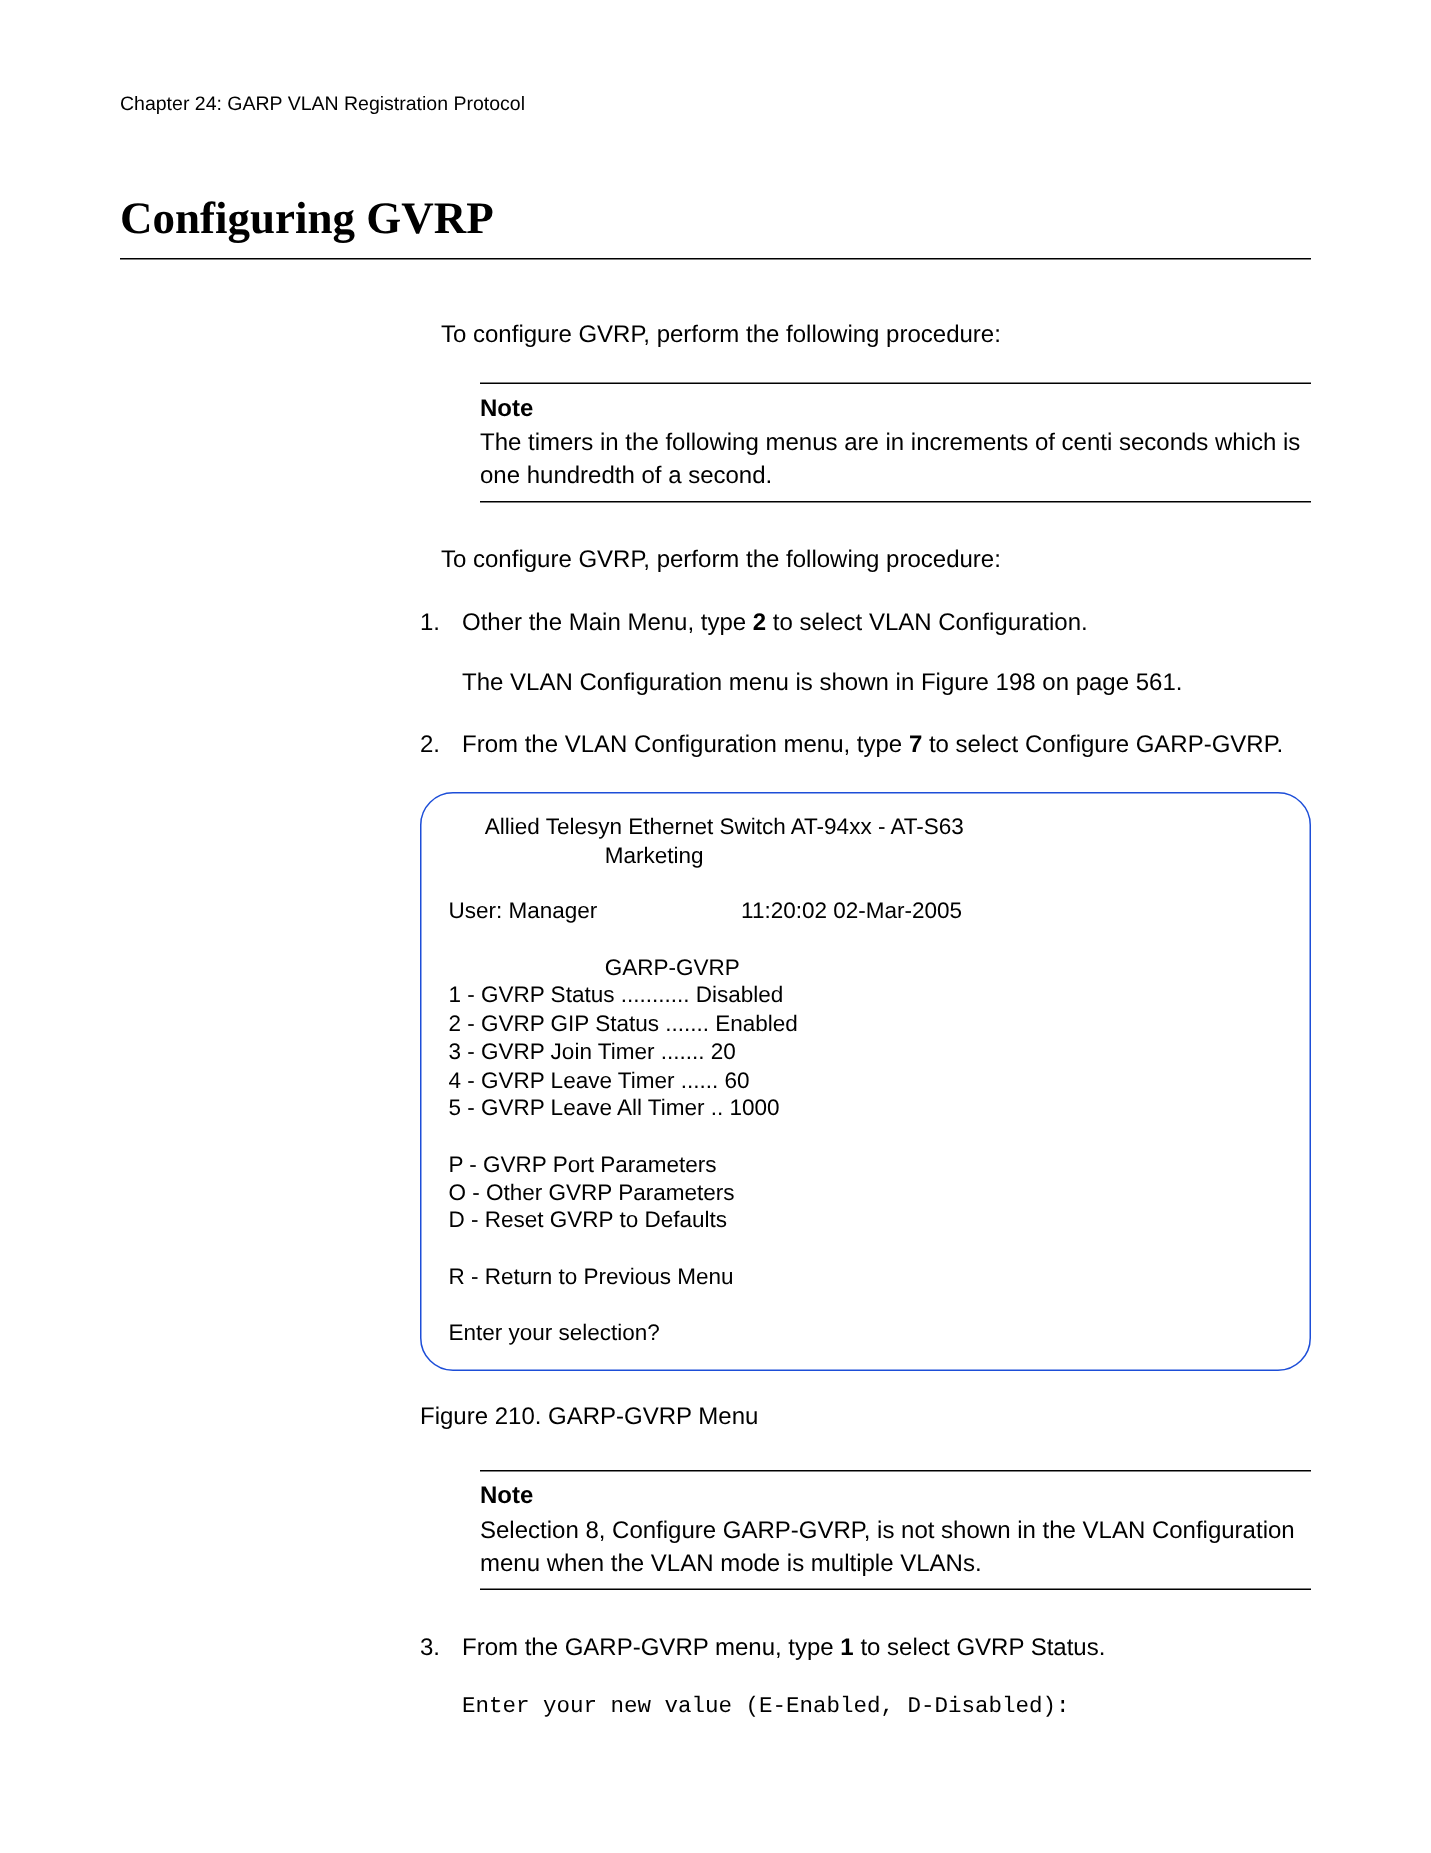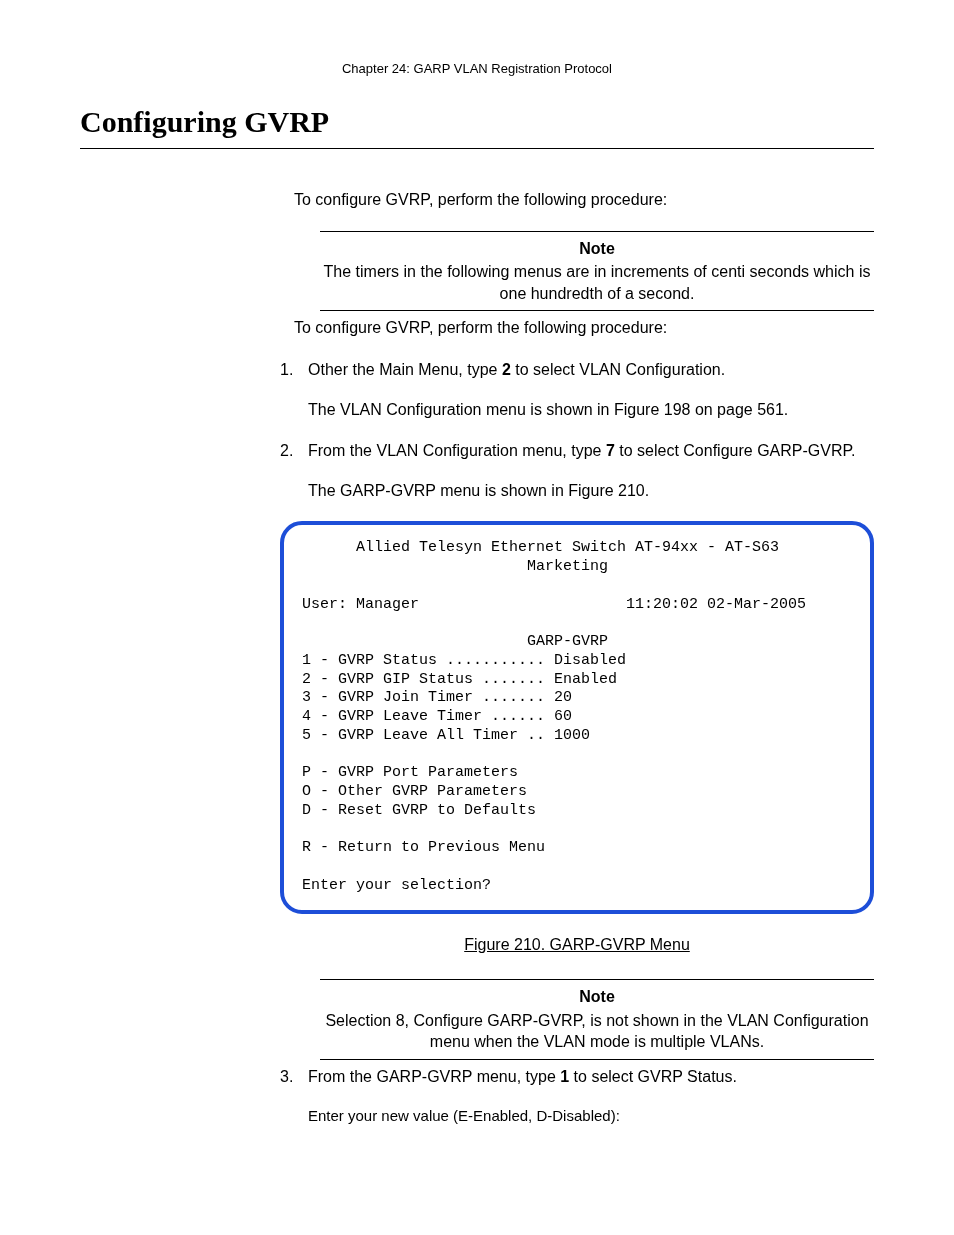--- a/index.html
+++ b/index.html
@@ -8,46 +8,44 @@
     color: #000;
     background: #fff;
     margin: 0;
     padding: 60px 80px 40px 80px;
     width: 954px;
     box-sizing: border-box;
     line-height: 1.35;
   }
   .header-line {
     font-size: 13px;
-    margin-bottom: 24px;
-    text-align: center;
+    margin-bottom: 48px;
   }
   h1.section-title {
     font-family: "Times New Roman", Times, serif;
     font-weight: bold;
     font-size: 30px;
     margin: 16px 0 6px 0;
   }
   .title-rule {
     border: none;
     border-top: 1.5px solid #000;
     margin: 0 0 40px 0;
   }
   .body-col {
     margin-left: 200px;
   }
   .para {
     margin: 0 0 20px 14px;
   }
   .note-box {
-    margin: 0 0 6px 40px;
+    margin: 0 0 28px 40px;
     border-top: 1px solid #000;
     border-bottom: 1px solid #000;
     padding: 6px 0 6px 0;
-    text-align: center;
   }
   .note-label {
     font-weight: bold;
     display: block;
     margin-bottom: 2px;
   }
   ol.steps {
     padding-left: 0;
     margin: 0 0 20px 0;
     list-style: none;
@@ -60,36 +58,34 @@
   ol.steps > li .num {
     position: absolute;
     left: 0;
     top: 0;
   }
   ol.steps > li .substep {
     margin-top: 18px;
   }
   .bold { font-weight: bold; }
   .terminal {
-    font-family: Liberation Mono, monospace;
+    font-family: Liberation Sans, sans-serif;
     font-size: 15px;
     white-space: pre;
-    border: 4px solid #1d4ed8;
+    border: 1px solid #1d4ed8;
     border-radius: 22px;
     padding: 14px 2px 14px 18px;
     margin: 6px 0 20px 0;
     line-height: 1.25;
   }
   .fig-caption {
-    text-align: center;
     margin: 0 0 24px 0;
-    text-decoration: underline;
   }
   .prompt-line {
-    font-family: Liberation Sans, sans-serif;
+    font-family: Liberation Mono, monospace;
     font-size: 15px;
     margin-top: 18px;
   }
 </style>
 </head>
 <body>
 
 <div class="header-line">Chapter 24: GARP VLAN Registration Protocol</div>
 
 <h1 class="section-title">Configuring GVRP</h1>
@@ -108,21 +104,20 @@
 
   <ol class="steps">
     <li>
       <span class="num">1.</span>
       <span><span>Other the Main Menu, type </span><span class="bold">2</span><span> to select VLAN Configuration.</span></span>
       <div class="substep">The VLAN Configuration menu is shown in Figure 198 on page 561.</div>
     </li>
     <li>
       <span class="num">2.</span>
       <span><span>From the VLAN Configuration menu, type </span><span class="bold">7</span><span> to select Configure GARP-GVRP.</span></span>
-      <div class="substep">The GARP-GVRP menu is shown in Figure 210.</div>
     </li>
   </ol>
 
   <div class="terminal"><span>      Allied Telesyn Ethernet Switch AT-94xx - AT-S63</span>
 <span>                         Marketing</span>
 <span></span>
 <span>User: Manager                       11:20:02 02-Mar-2005</span>
 <span></span>
 <span>                         GARP-GVRP</span>
 <span>1 - GVRP Status ........... Disabled</span>

